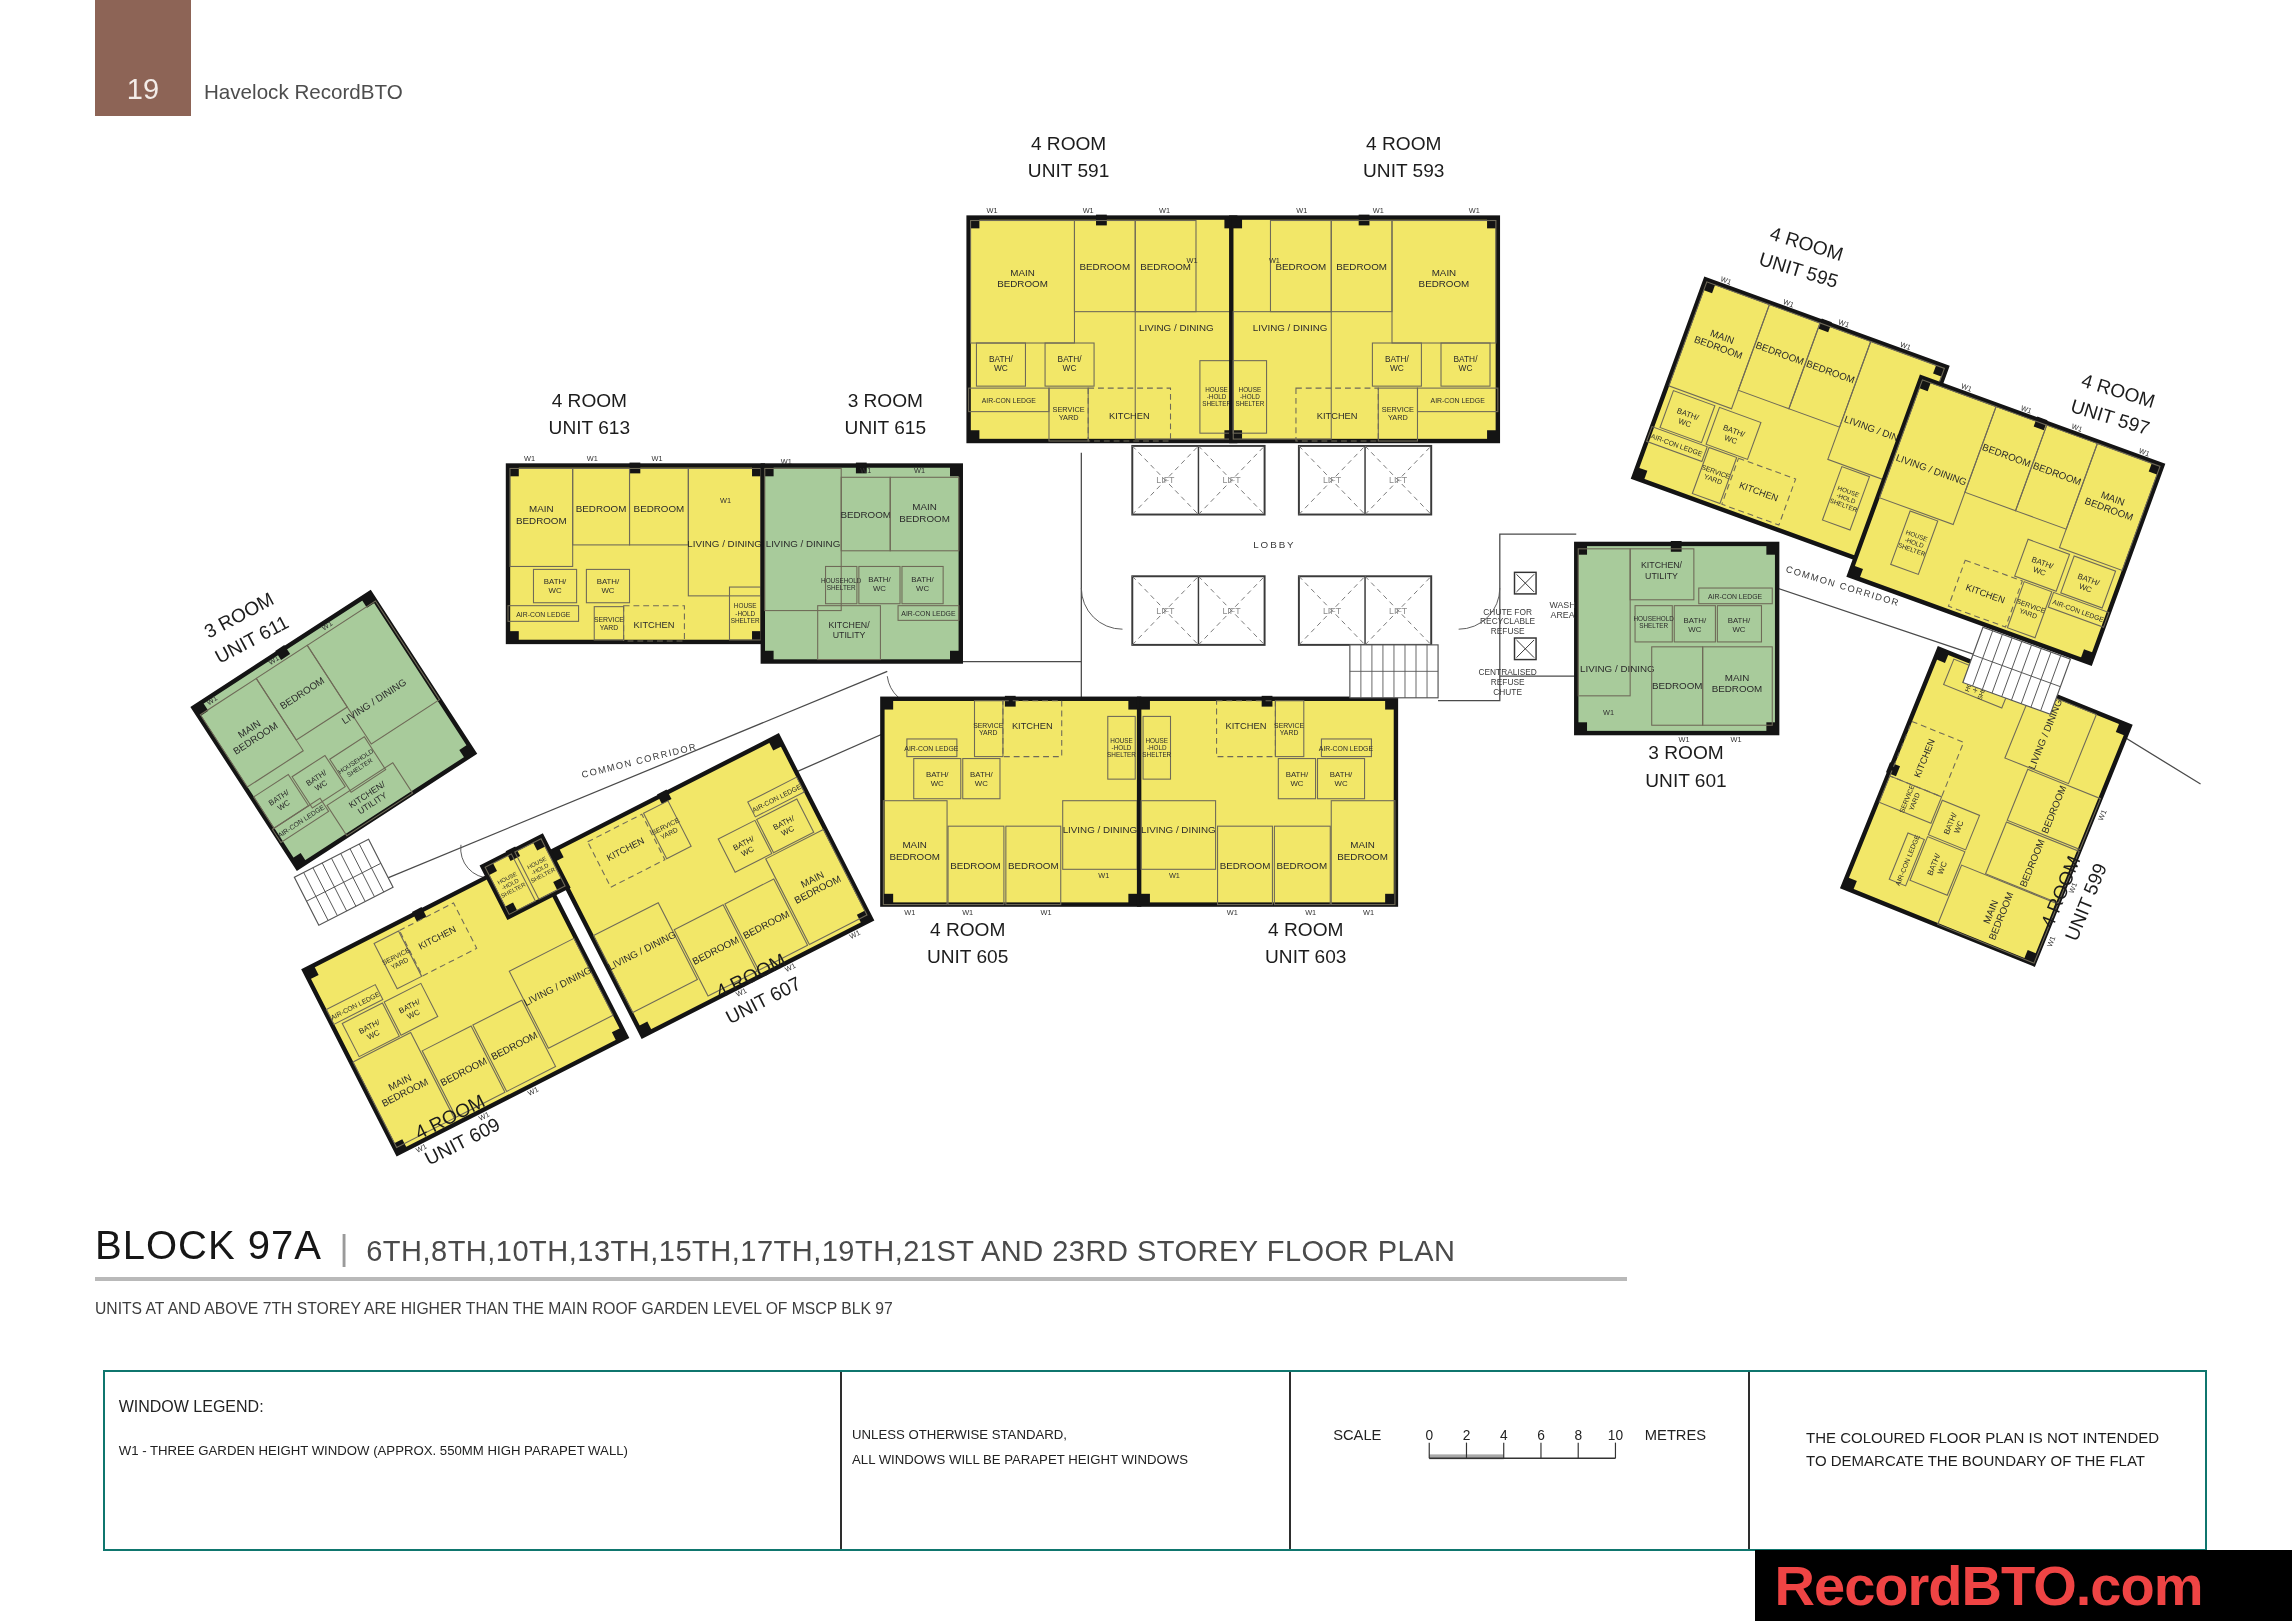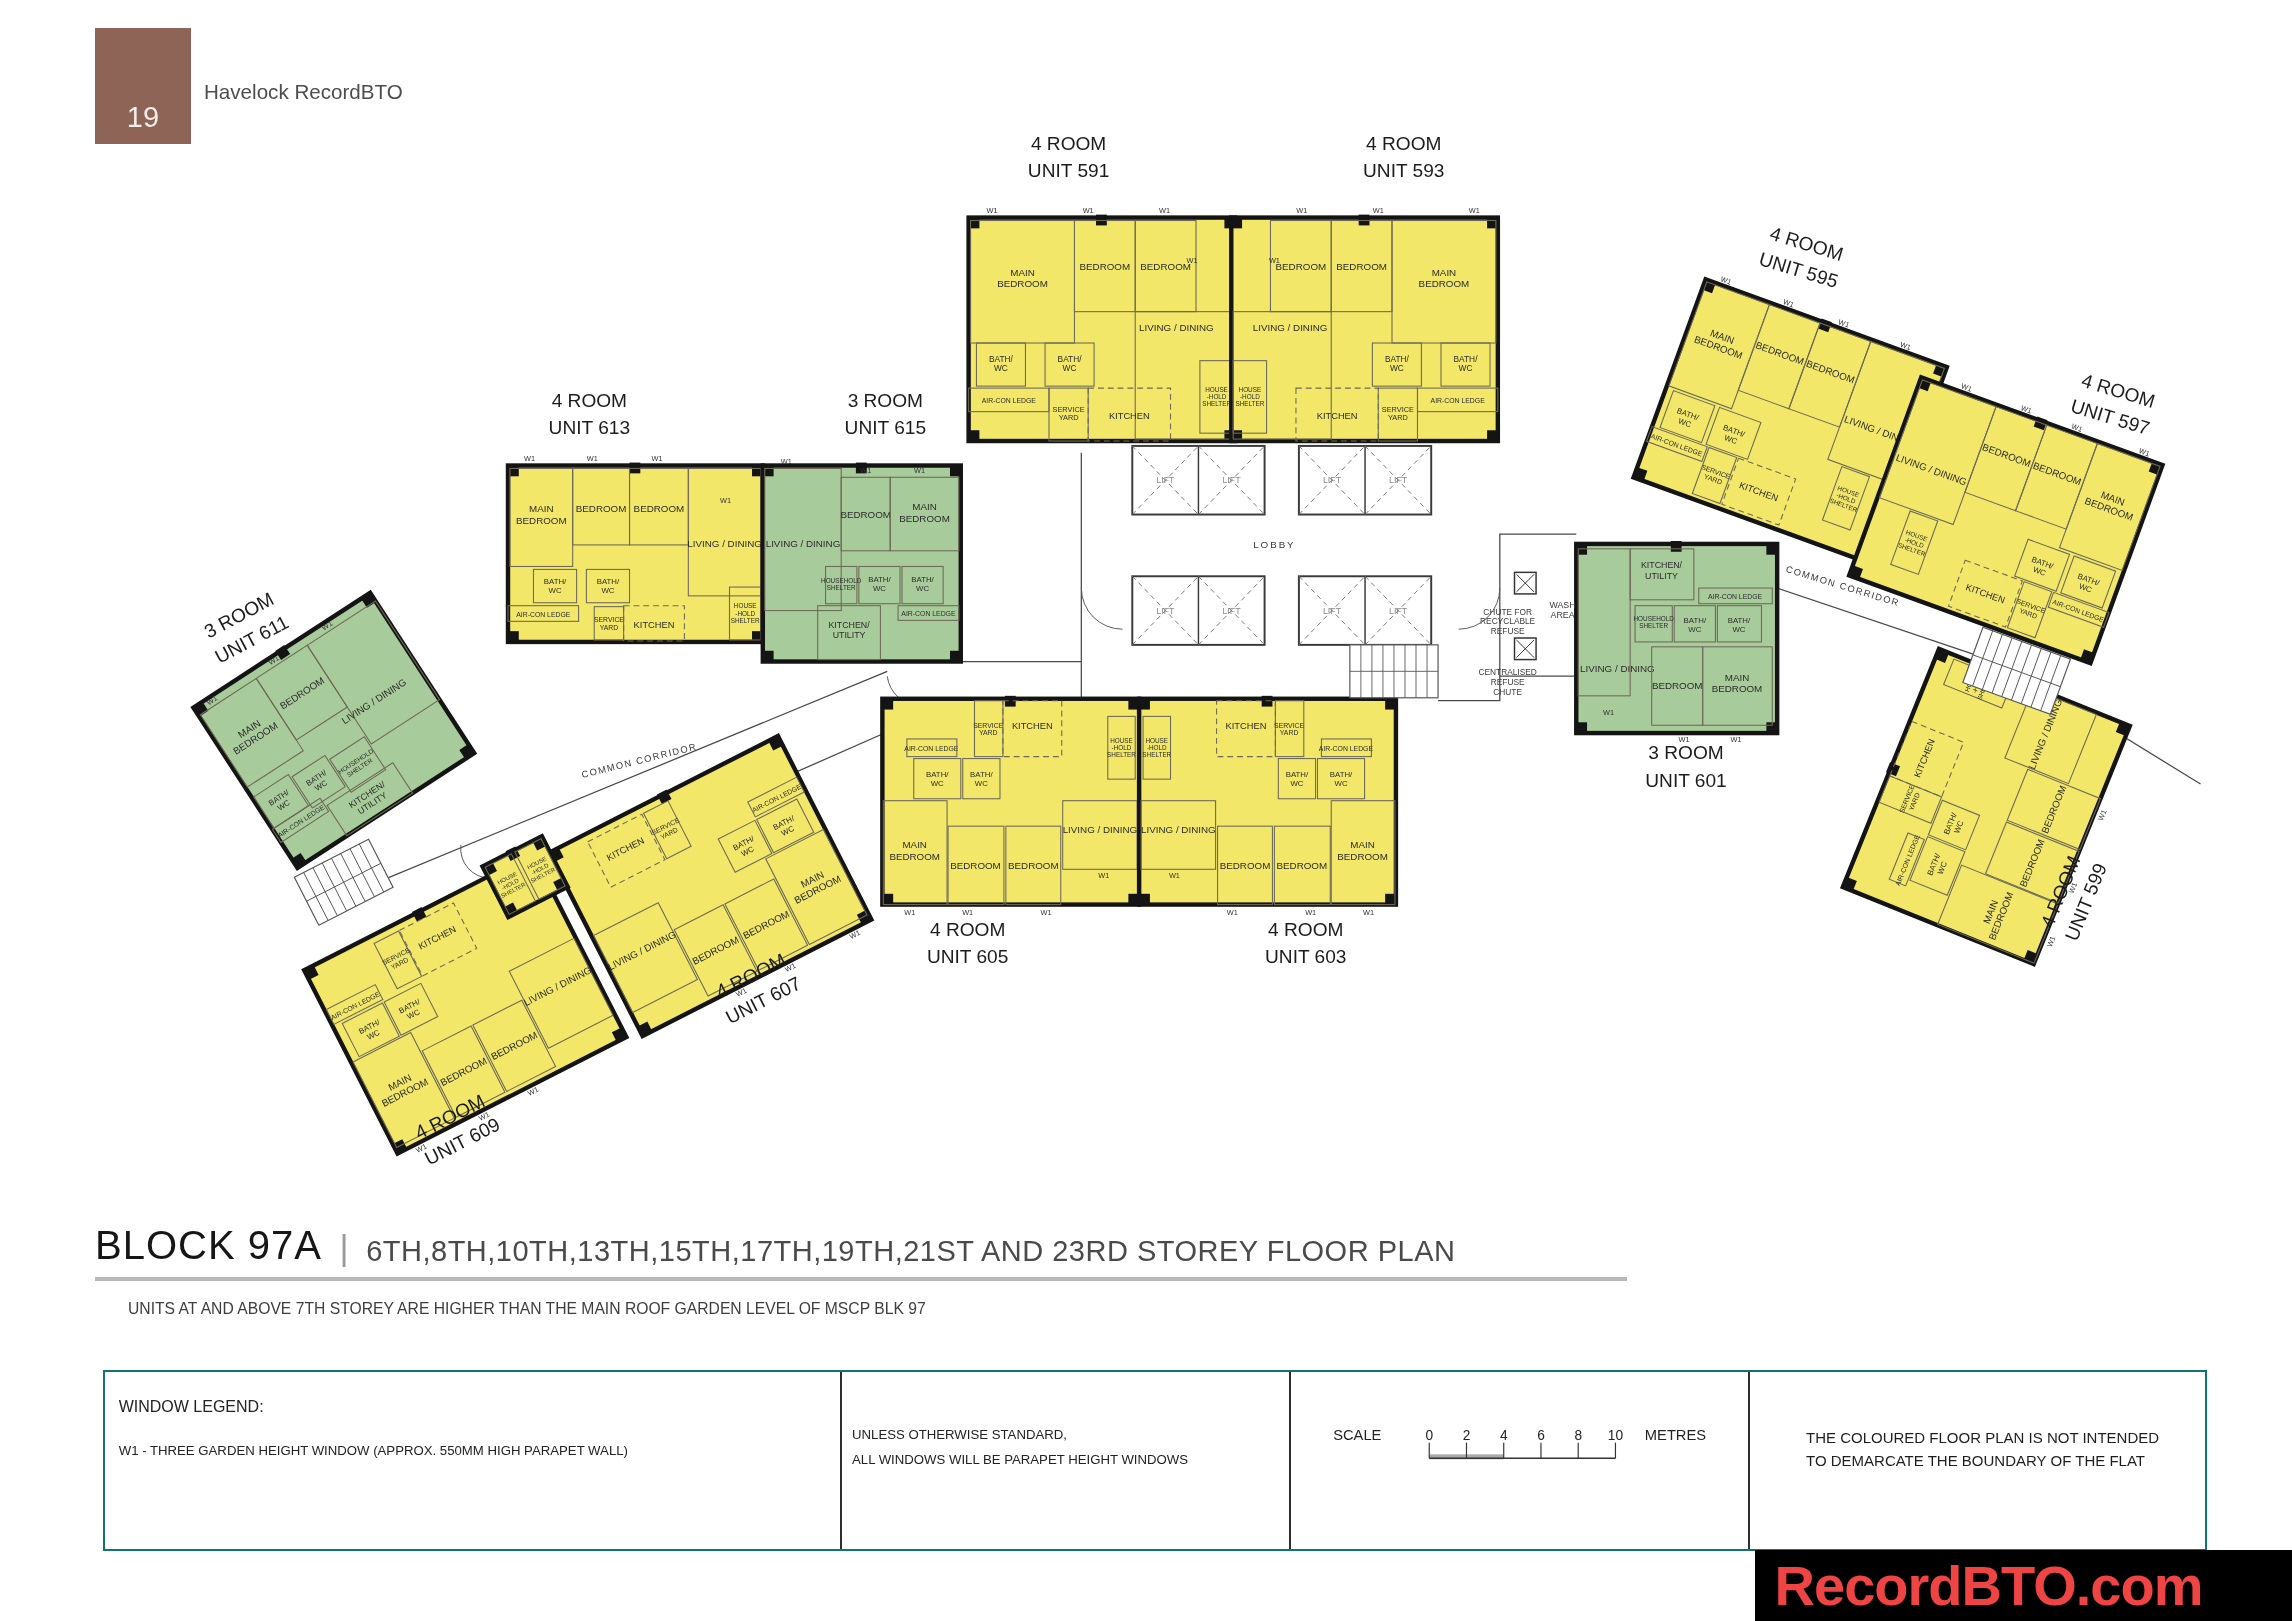--- a/index.html
+++ b/index.html
@@ -1,29 +1,29 @@
 <!DOCTYPE html>
 <html><head>
 <meta charset="utf-8">
 <style>
   html,body{margin:0;padding:0;}
   body{width:2293px;height:1621px;background:#ffffff;position:relative;overflow:hidden;
        font-family:"Liberation Sans",sans-serif;color:#2b2b2b;}
   .abs{position:absolute;}
-  #page-num-box{left:95px;top:0;width:96px;height:116px;background:#8D6456;z-index:2;margin-top:28px;}
+  #page-num-box{left:95px;top:0;width:96px;height:116px;background:#8D6456;z-index:2;}
   #page-num{position:absolute;left:0;bottom:9.8px;width:100%;text-align:center;
             color:#f3ece8;font-size:29px;}
   #project-name{left:204px;top:80px;font-size:20.6px;color:#4d4d4d;z-index:2;}
   #plan-svg{left:0;top:0;z-index:5;pointer-events:none;}
   #title-row{left:95px;top:1223px;display:flex;align-items:flex-end;z-index:2;white-space:nowrap;}
   #title-block{font-size:40px;color:#161616;letter-spacing:1px;}
   #title-sep{font-size:35px;color:#9a9a9a;margin:0 17.6px;}
   #title-storeys{font-size:29px;color:#4a4a4a;letter-spacing:0.5px;}
   #title-rule{left:95px;top:1277px;width:1532px;height:3.9px;background:#b9b9b9;z-index:2;}
-  #note{left:95px;top:1300px;font-size:15.7px;color:#3d3d3d;z-index:2;margin-left:33px;}
+  #note{left:95px;top:1300px;font-size:15.7px;color:#3d3d3d;z-index:2;}
   #legend-table{left:103px;top:1370px;width:2100px;height:177px;border:2px solid #0f766e;z-index:2;}
   .vdiv{position:absolute;top:0;width:2px;height:100%;background:#2e2e2e;}
   #legend-title{position:absolute;left:13.7px;top:25.5px;font-size:16px;color:#222;}
   #legend-item{position:absolute;left:13.7px;top:71px;font-size:13.2px;color:#222;}
   .midline{position:absolute;left:747px;font-size:13.2px;color:#222;}
   .discl{position:absolute;left:1701px;font-size:15px;color:#1e1e1e;}
   #watermark{left:1755px;top:1550px;width:537px;height:72px;background:#000;z-index:20;
              color:#ef4444;font-size:56px;font-weight:bold;line-height:72px;padding-left:19.6px;
              letter-spacing:-1px;box-sizing:border-box;}
 </style>

